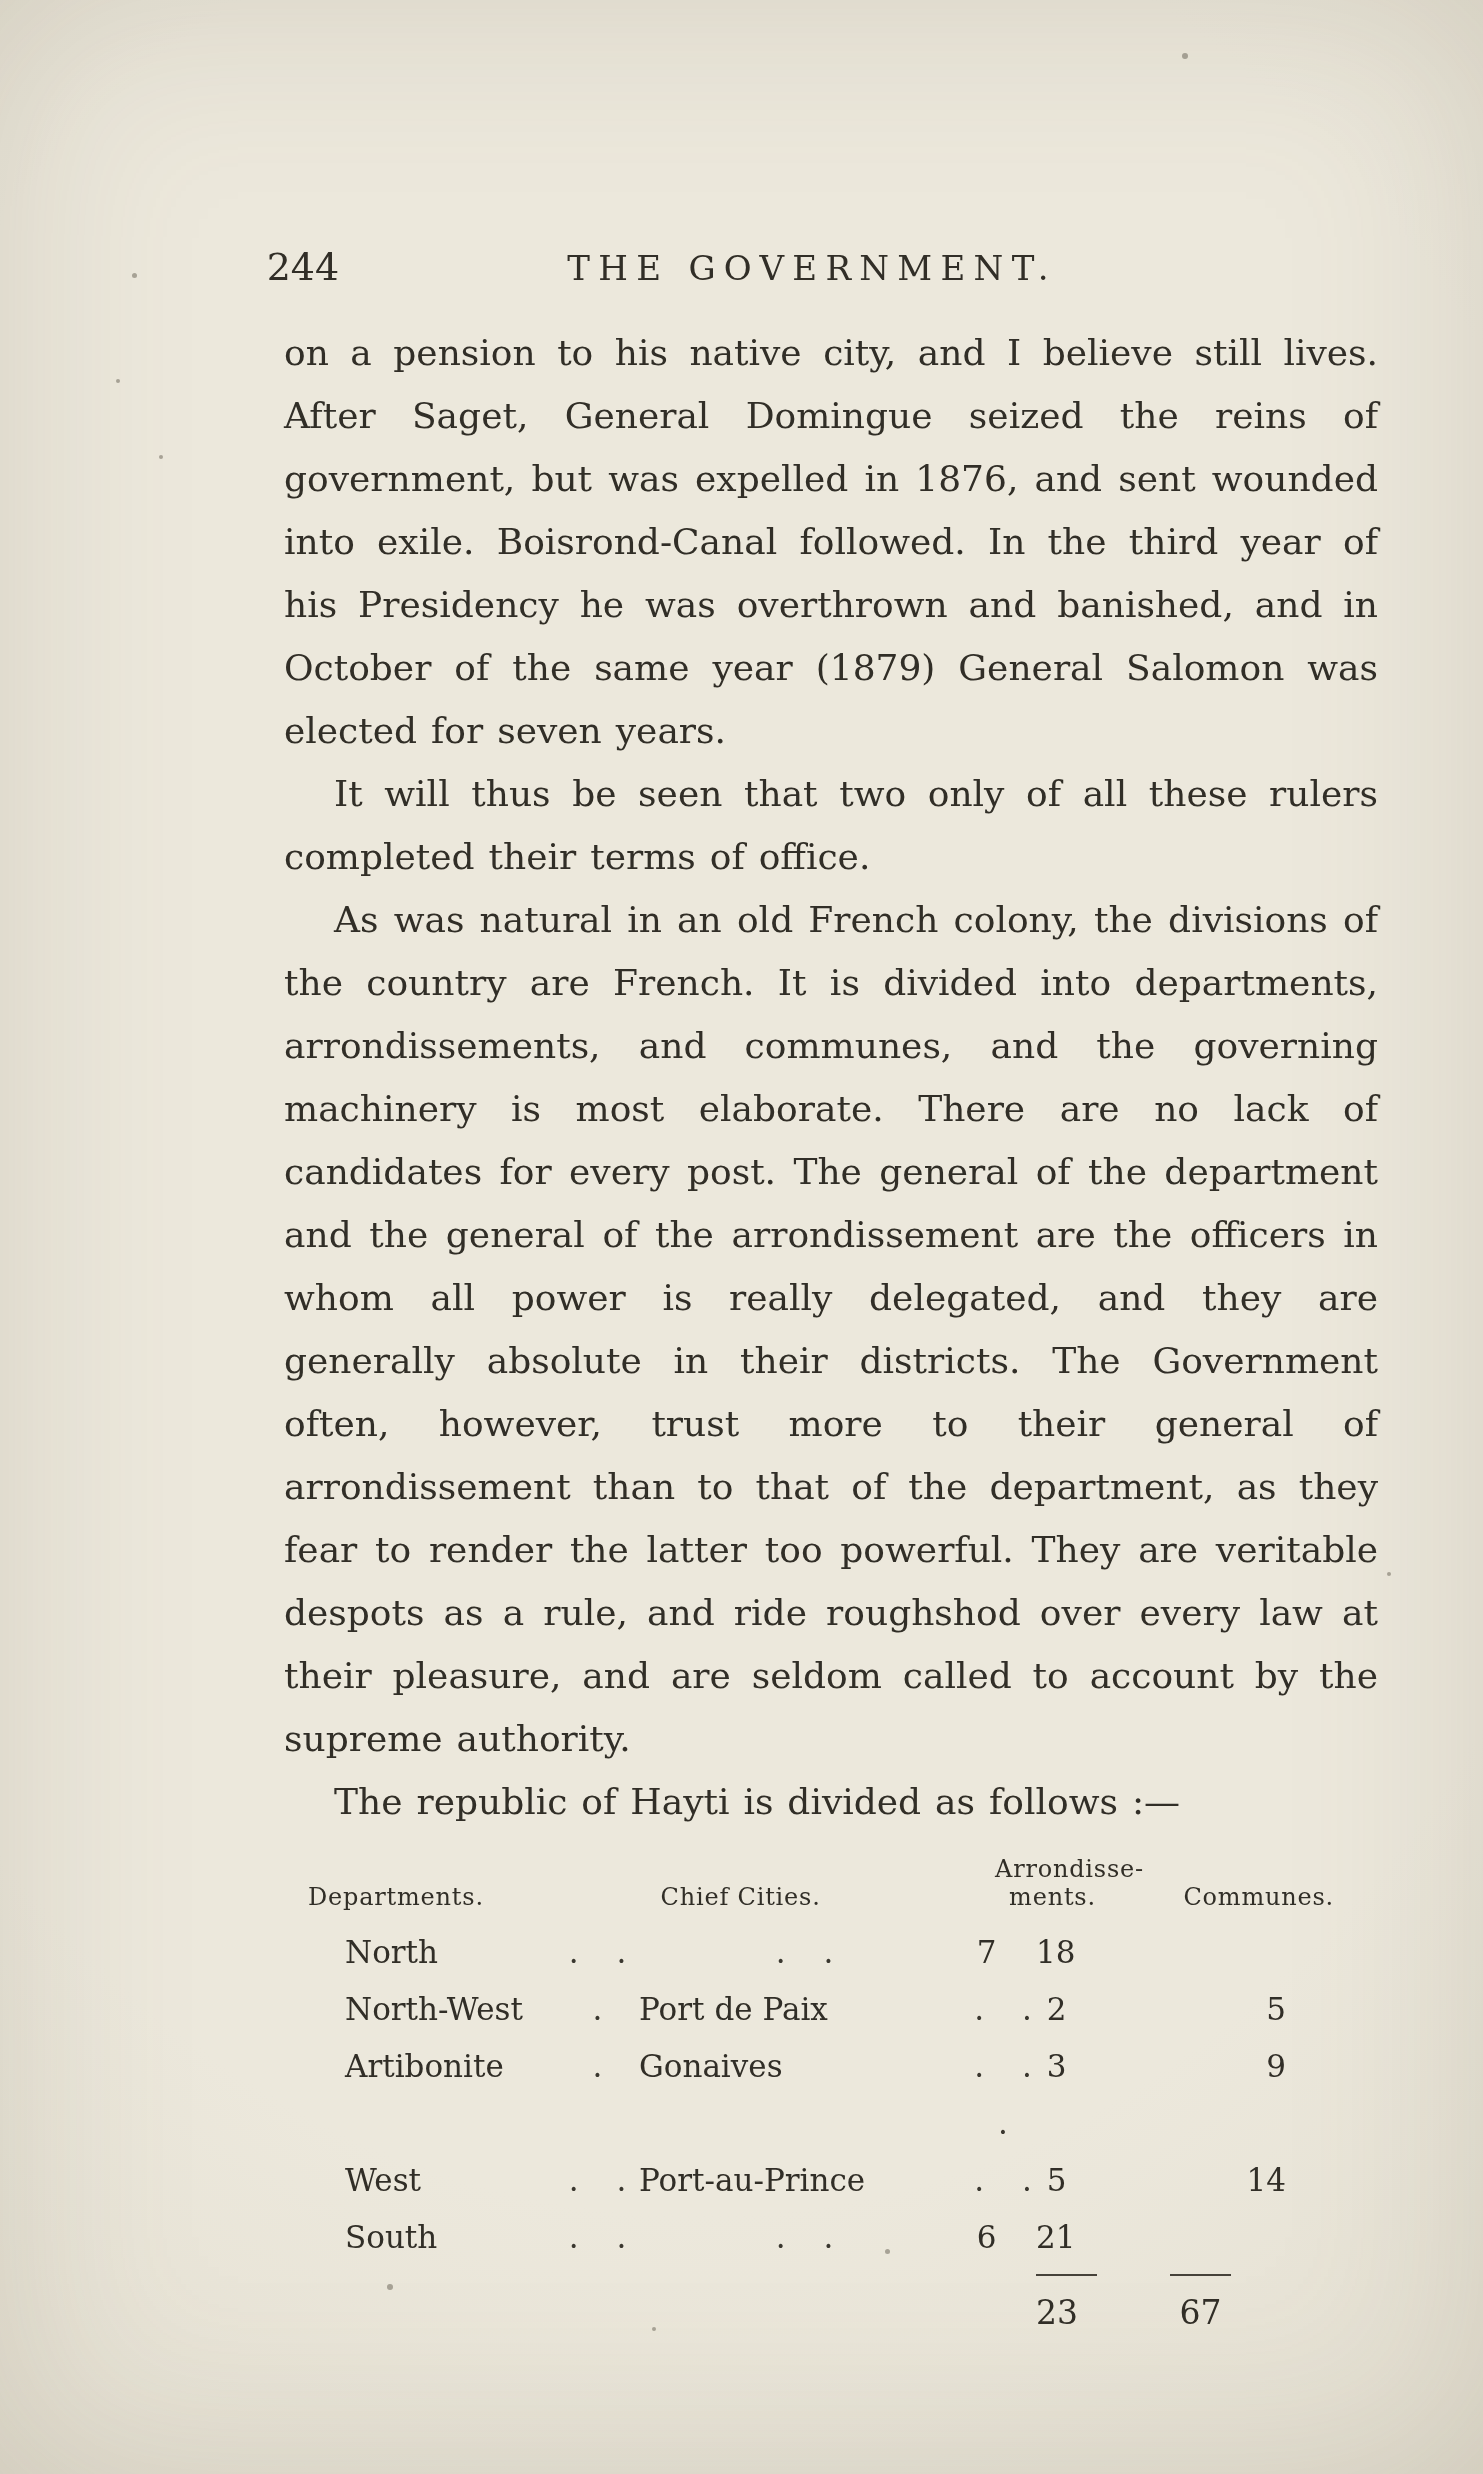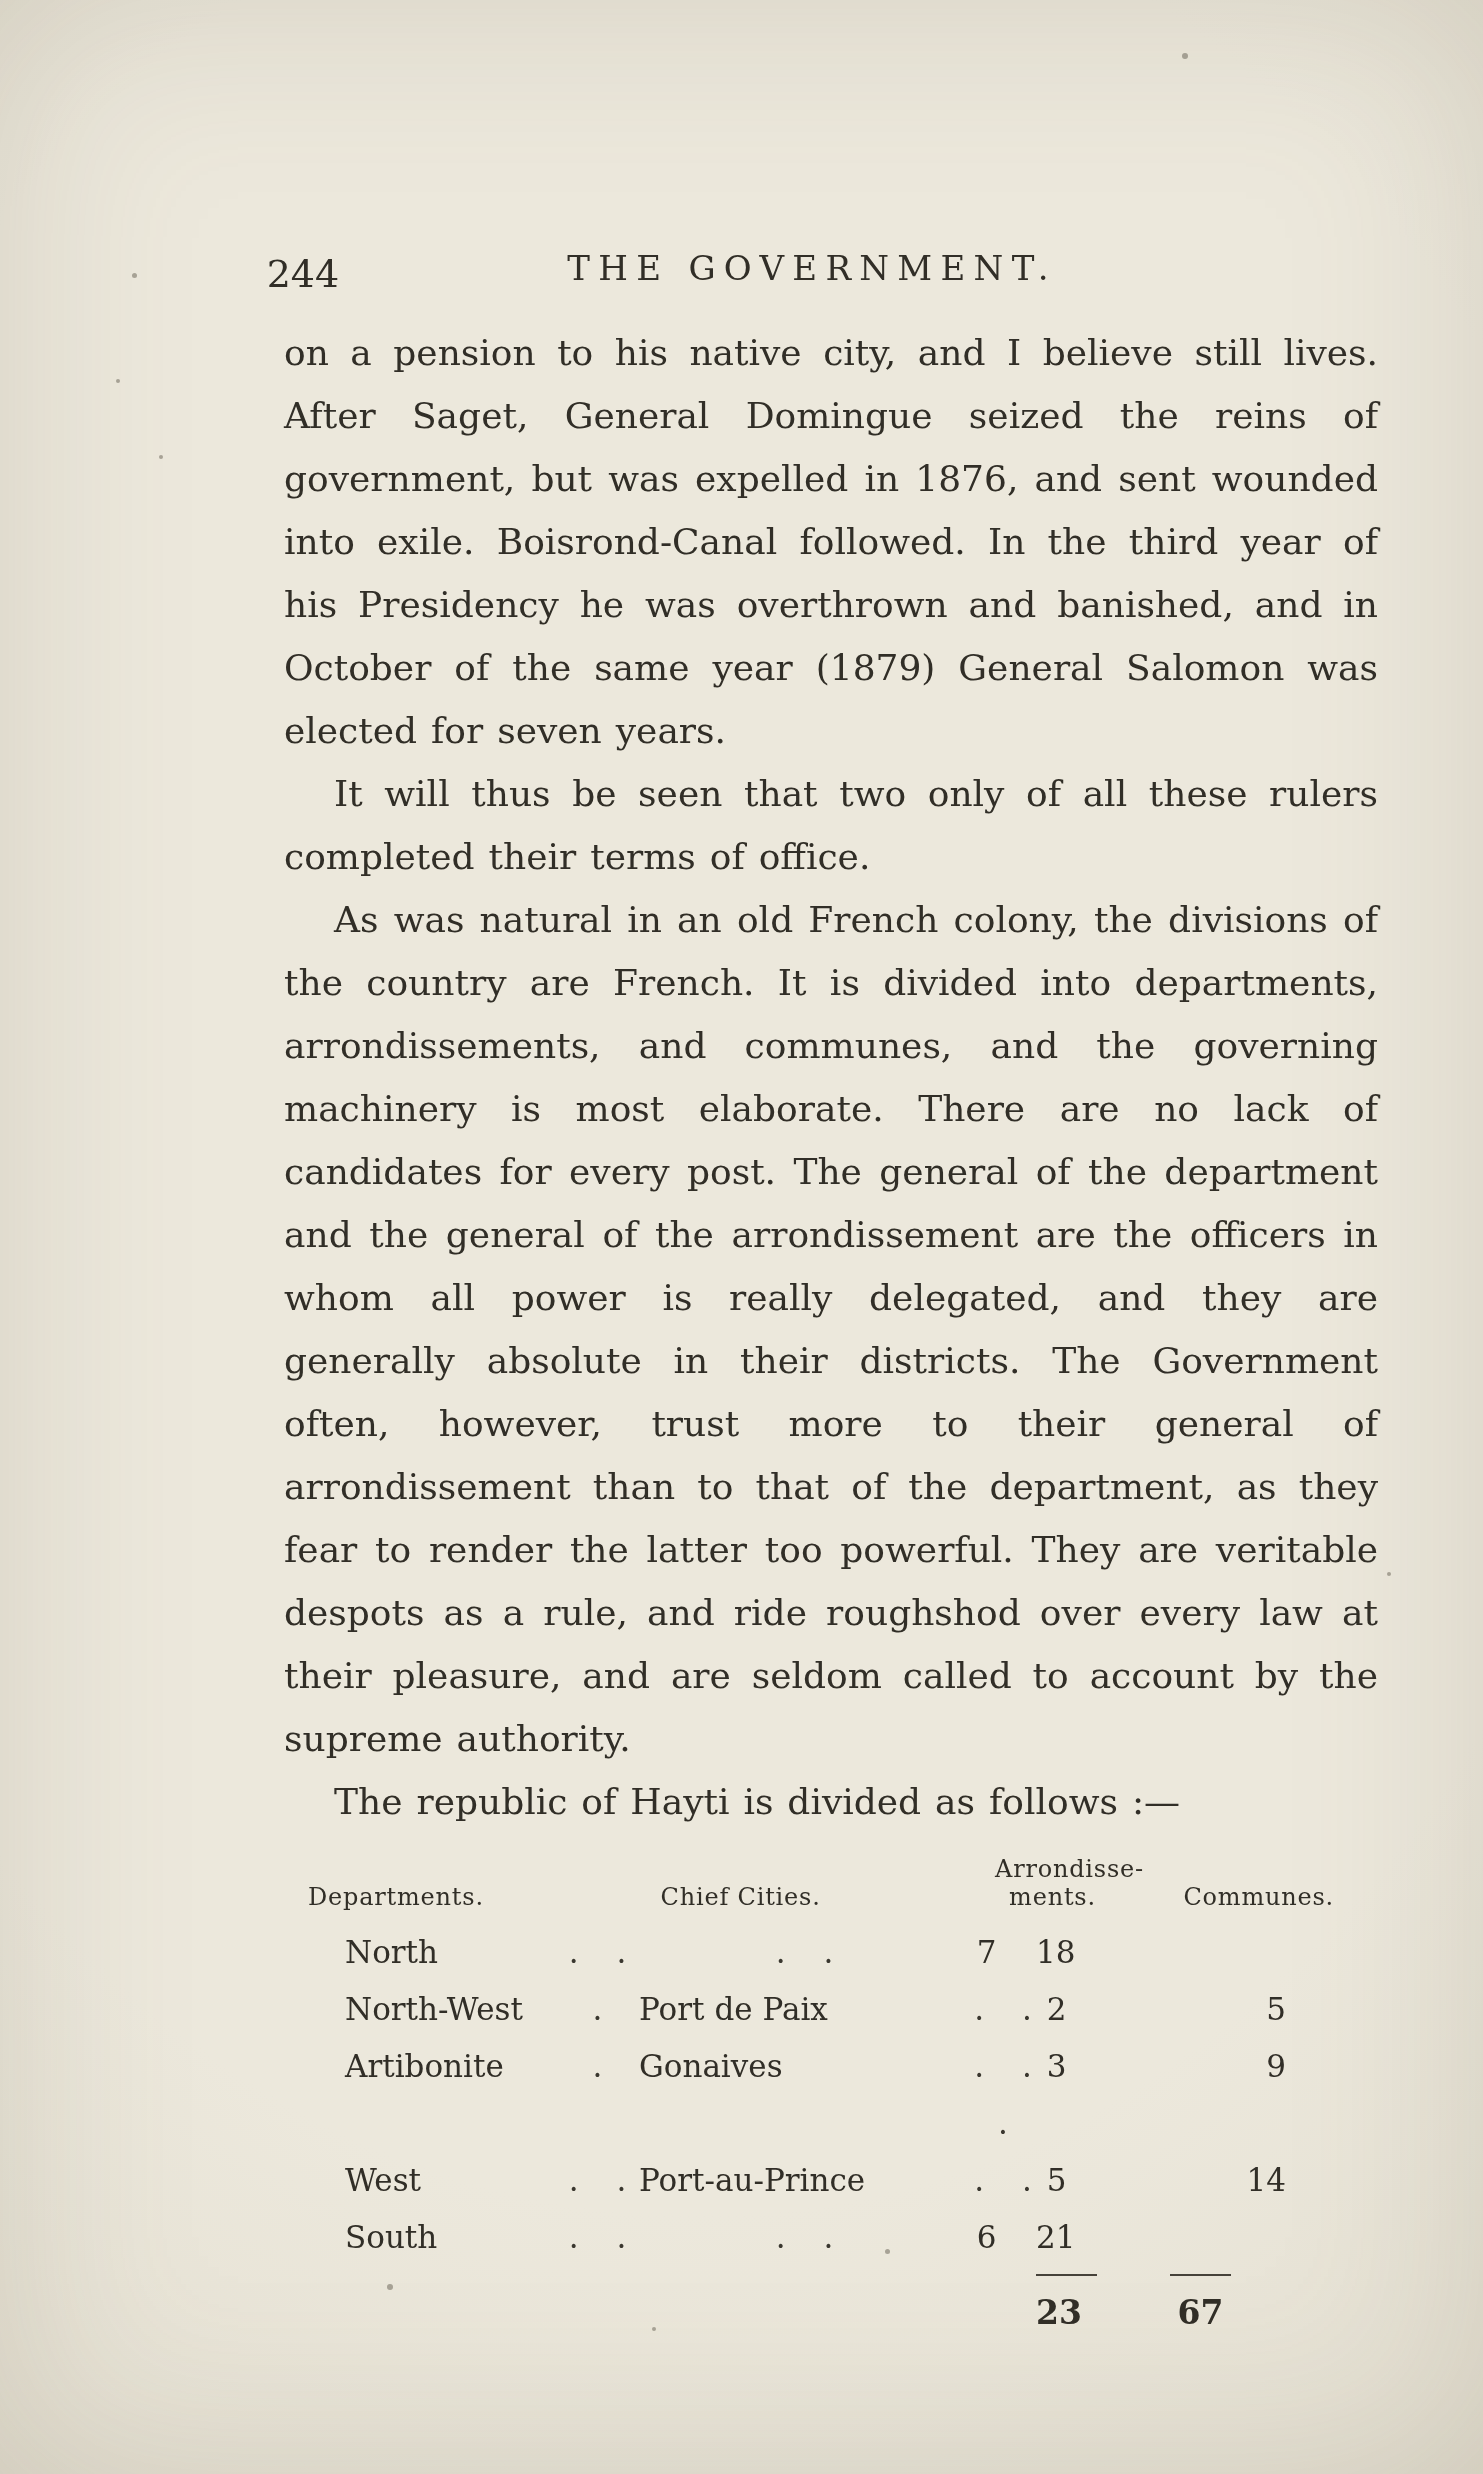--- a/index.html
+++ b/index.html
@@ -10,21 +10,21 @@
   body{
     width:1484px;height:2475px;position:relative;overflow:hidden;
     background: radial-gradient(ellipse 130% 95% at 47% 42%, #ece8dc 50%, #dbd6c6 100%);
     font-family:"DejaVu Serif","Liberation Serif",serif;
     color:var(--ink);
   }
   .page{position:absolute;inset:0;box-shadow:inset 0 0 199px rgba(110,100,80,.18);}
 
   
   .page-header{position:absolute;top:242px;left:265px;width:1094px;height:53px;}
-  .page-number{position:absolute;left:1.7px;top:10px;font-size:38px;}
+  .page-number{position:absolute;left:1.7px;top:3px;font-size:38px;}
   .running-title{position:absolute;left:50%;top:5.8px;transform:translateX(-50%);
     font-size:34px;letter-spacing:8.3px;white-space:nowrap;text-align:right;}
 
   
   .body-text{position:absolute;top:321px;left:265px;width:1094px;
     font-size:36px;line-height:63px;text-align:justify;word-spacing:2.5px;margin-left:19px;}
   .body-text p{margin:0;text-indent:50px;}
   .body-text p.continued{text-indent:0;}
 
   
@@ -35,21 +35,21 @@
   .hdr-city{grid-column:3;padding-left:21.5px;}
   .hdr-arr{grid-column:4 / span 2;text-align:center;line-height:28px;padding-left:25px;}
   .hdr-comm{grid-column:6;text-align:right;padding-right:23px;}
   .trow{line-height:57px;}
   .cell-department{padding-left:37px;white-space:nowrap;}
   .leader{text-align:center;word-spacing:28px;color:#3a372f;}
   .cell-city{white-space:nowrap;}
   .cell-arrondissements{text-align:center;padding-right:33px;}
   .cell-communes{text-align:right;padding-right:71px;}
 
-  .totals{margin-top:8.3px;font-weight:bold;}
+  .totals{margin-top:8.3px;}
   .total-cell{font-size:33px;text-align:center;}
   .total-cell.arr{grid-column:5;padding-right:33px;}
   .total-cell.comm{grid-column:6;padding-left:33px;padding-right:99px;}
   .sum-rule{display:block;width:61px;border-top:2.5px solid #46423a;margin:0 auto 16.5px auto;}
 
   
   .speck{position:absolute;border-radius:50%;background:#6f6a5c;opacity:.55;}
 </style>
 </head>
 <body>

